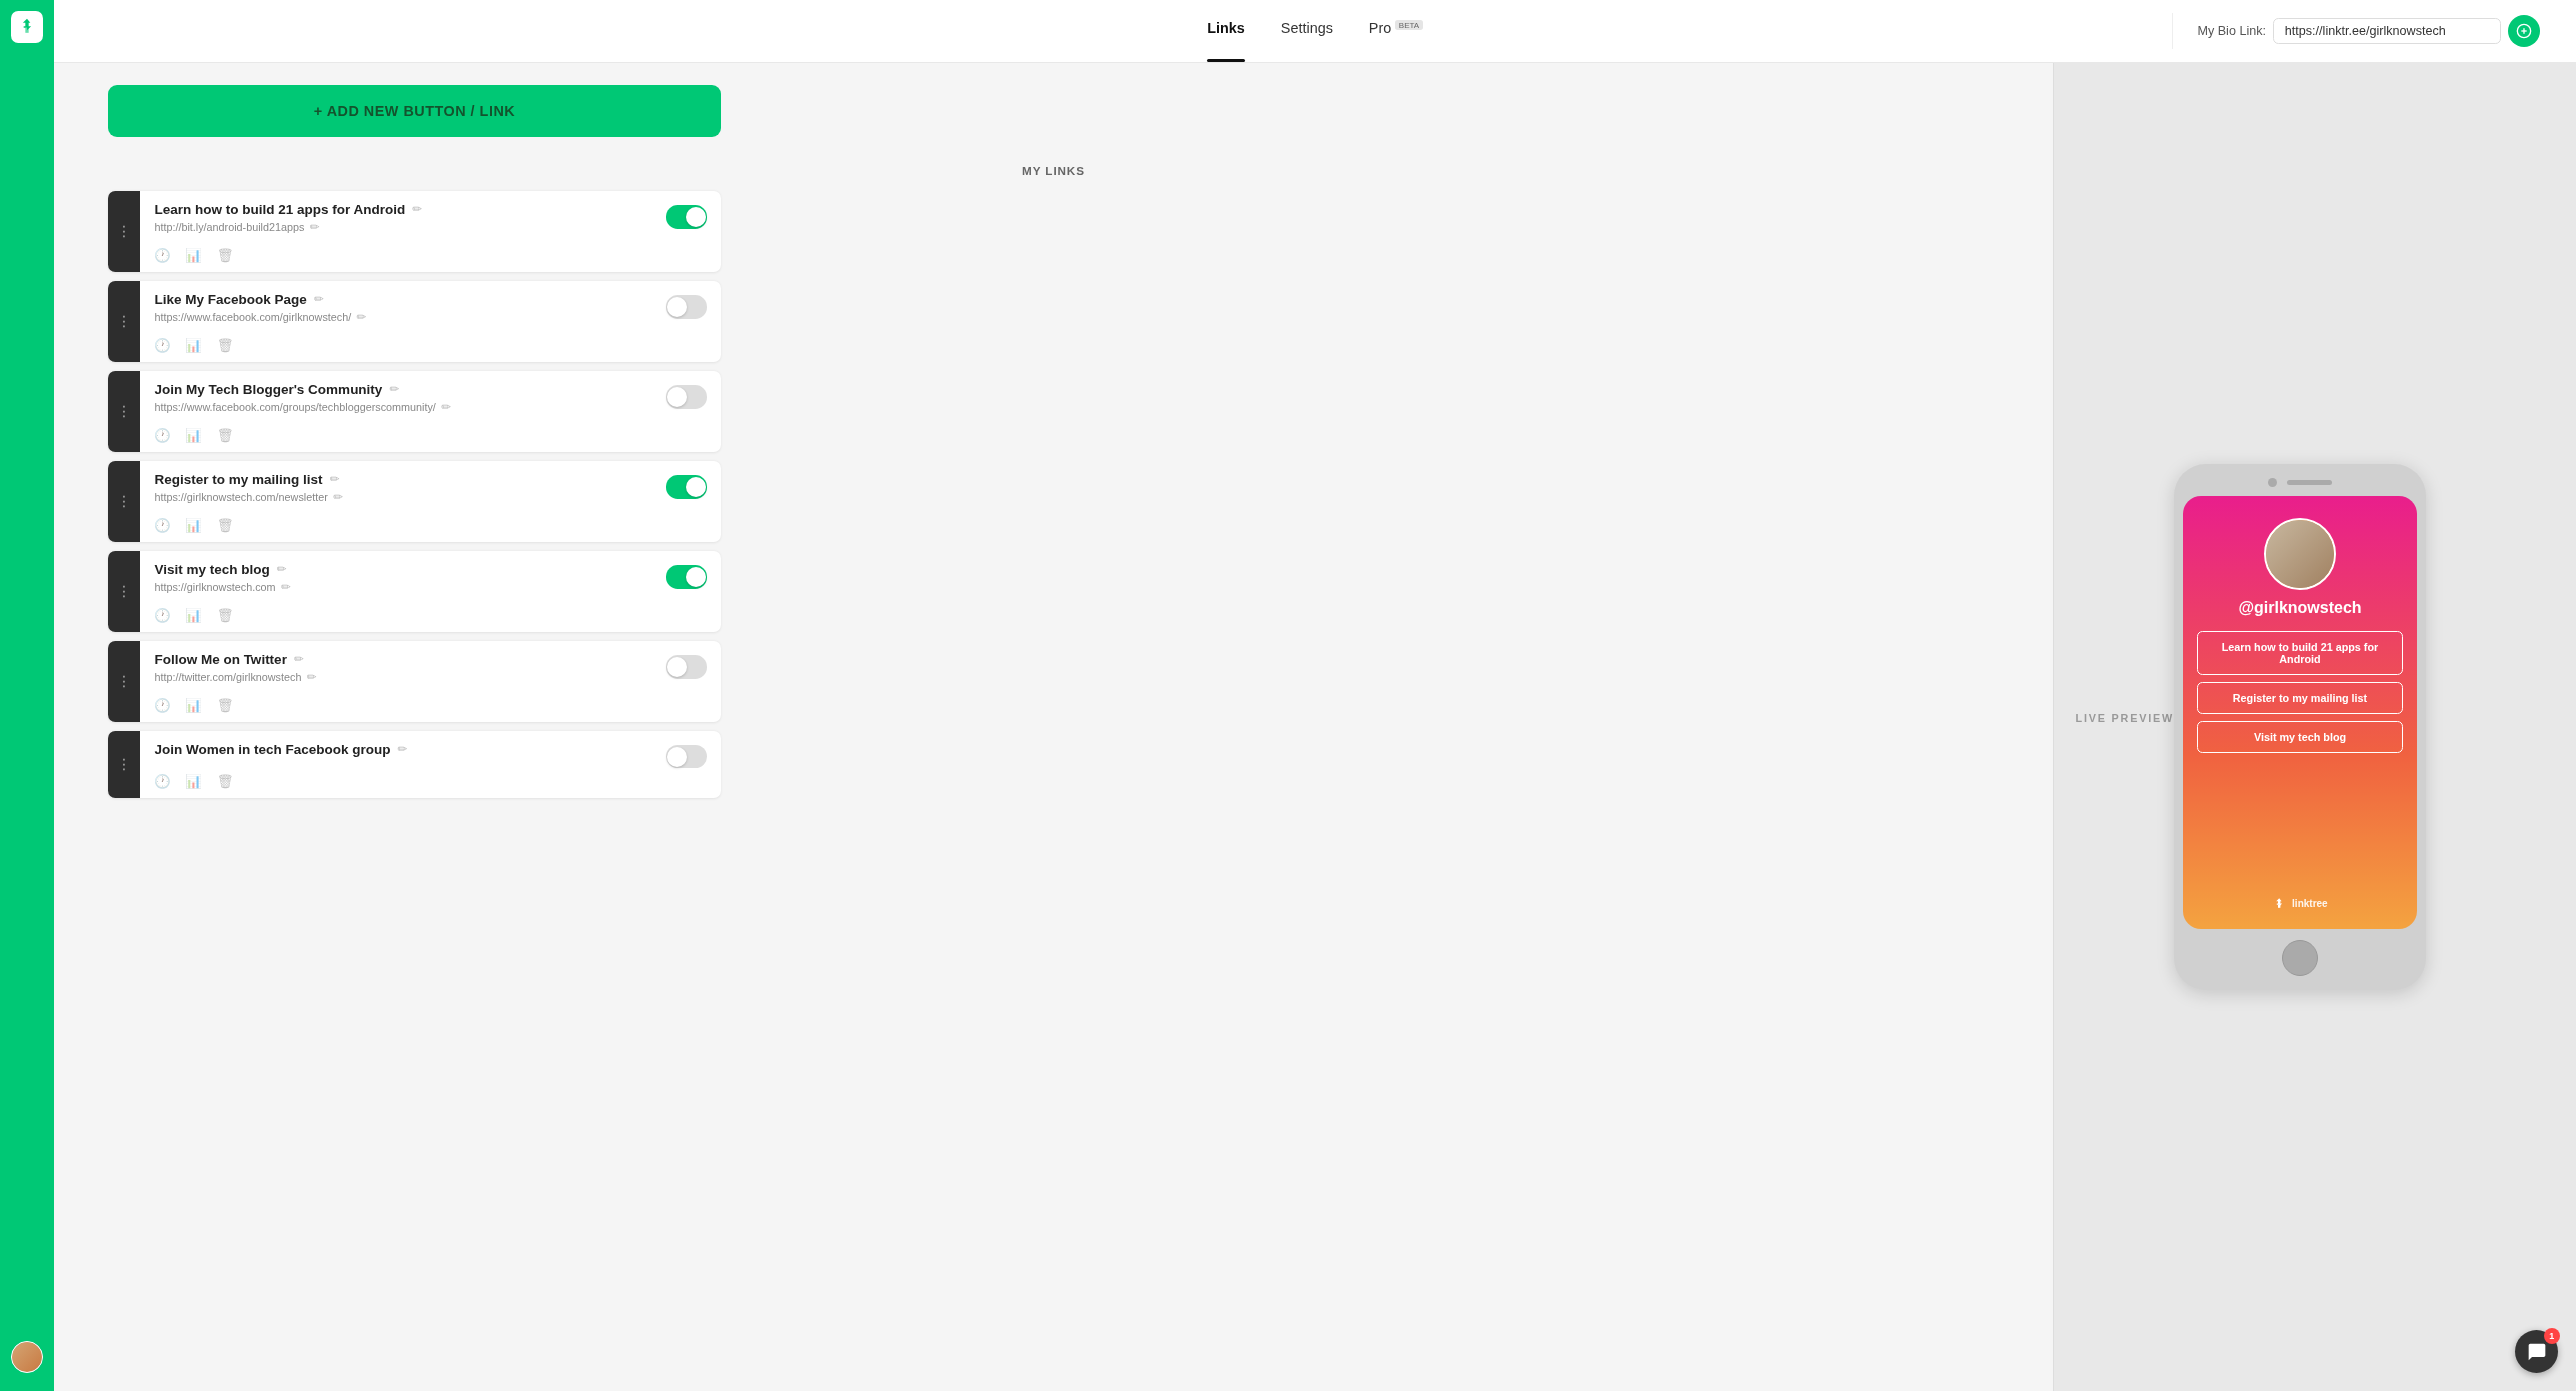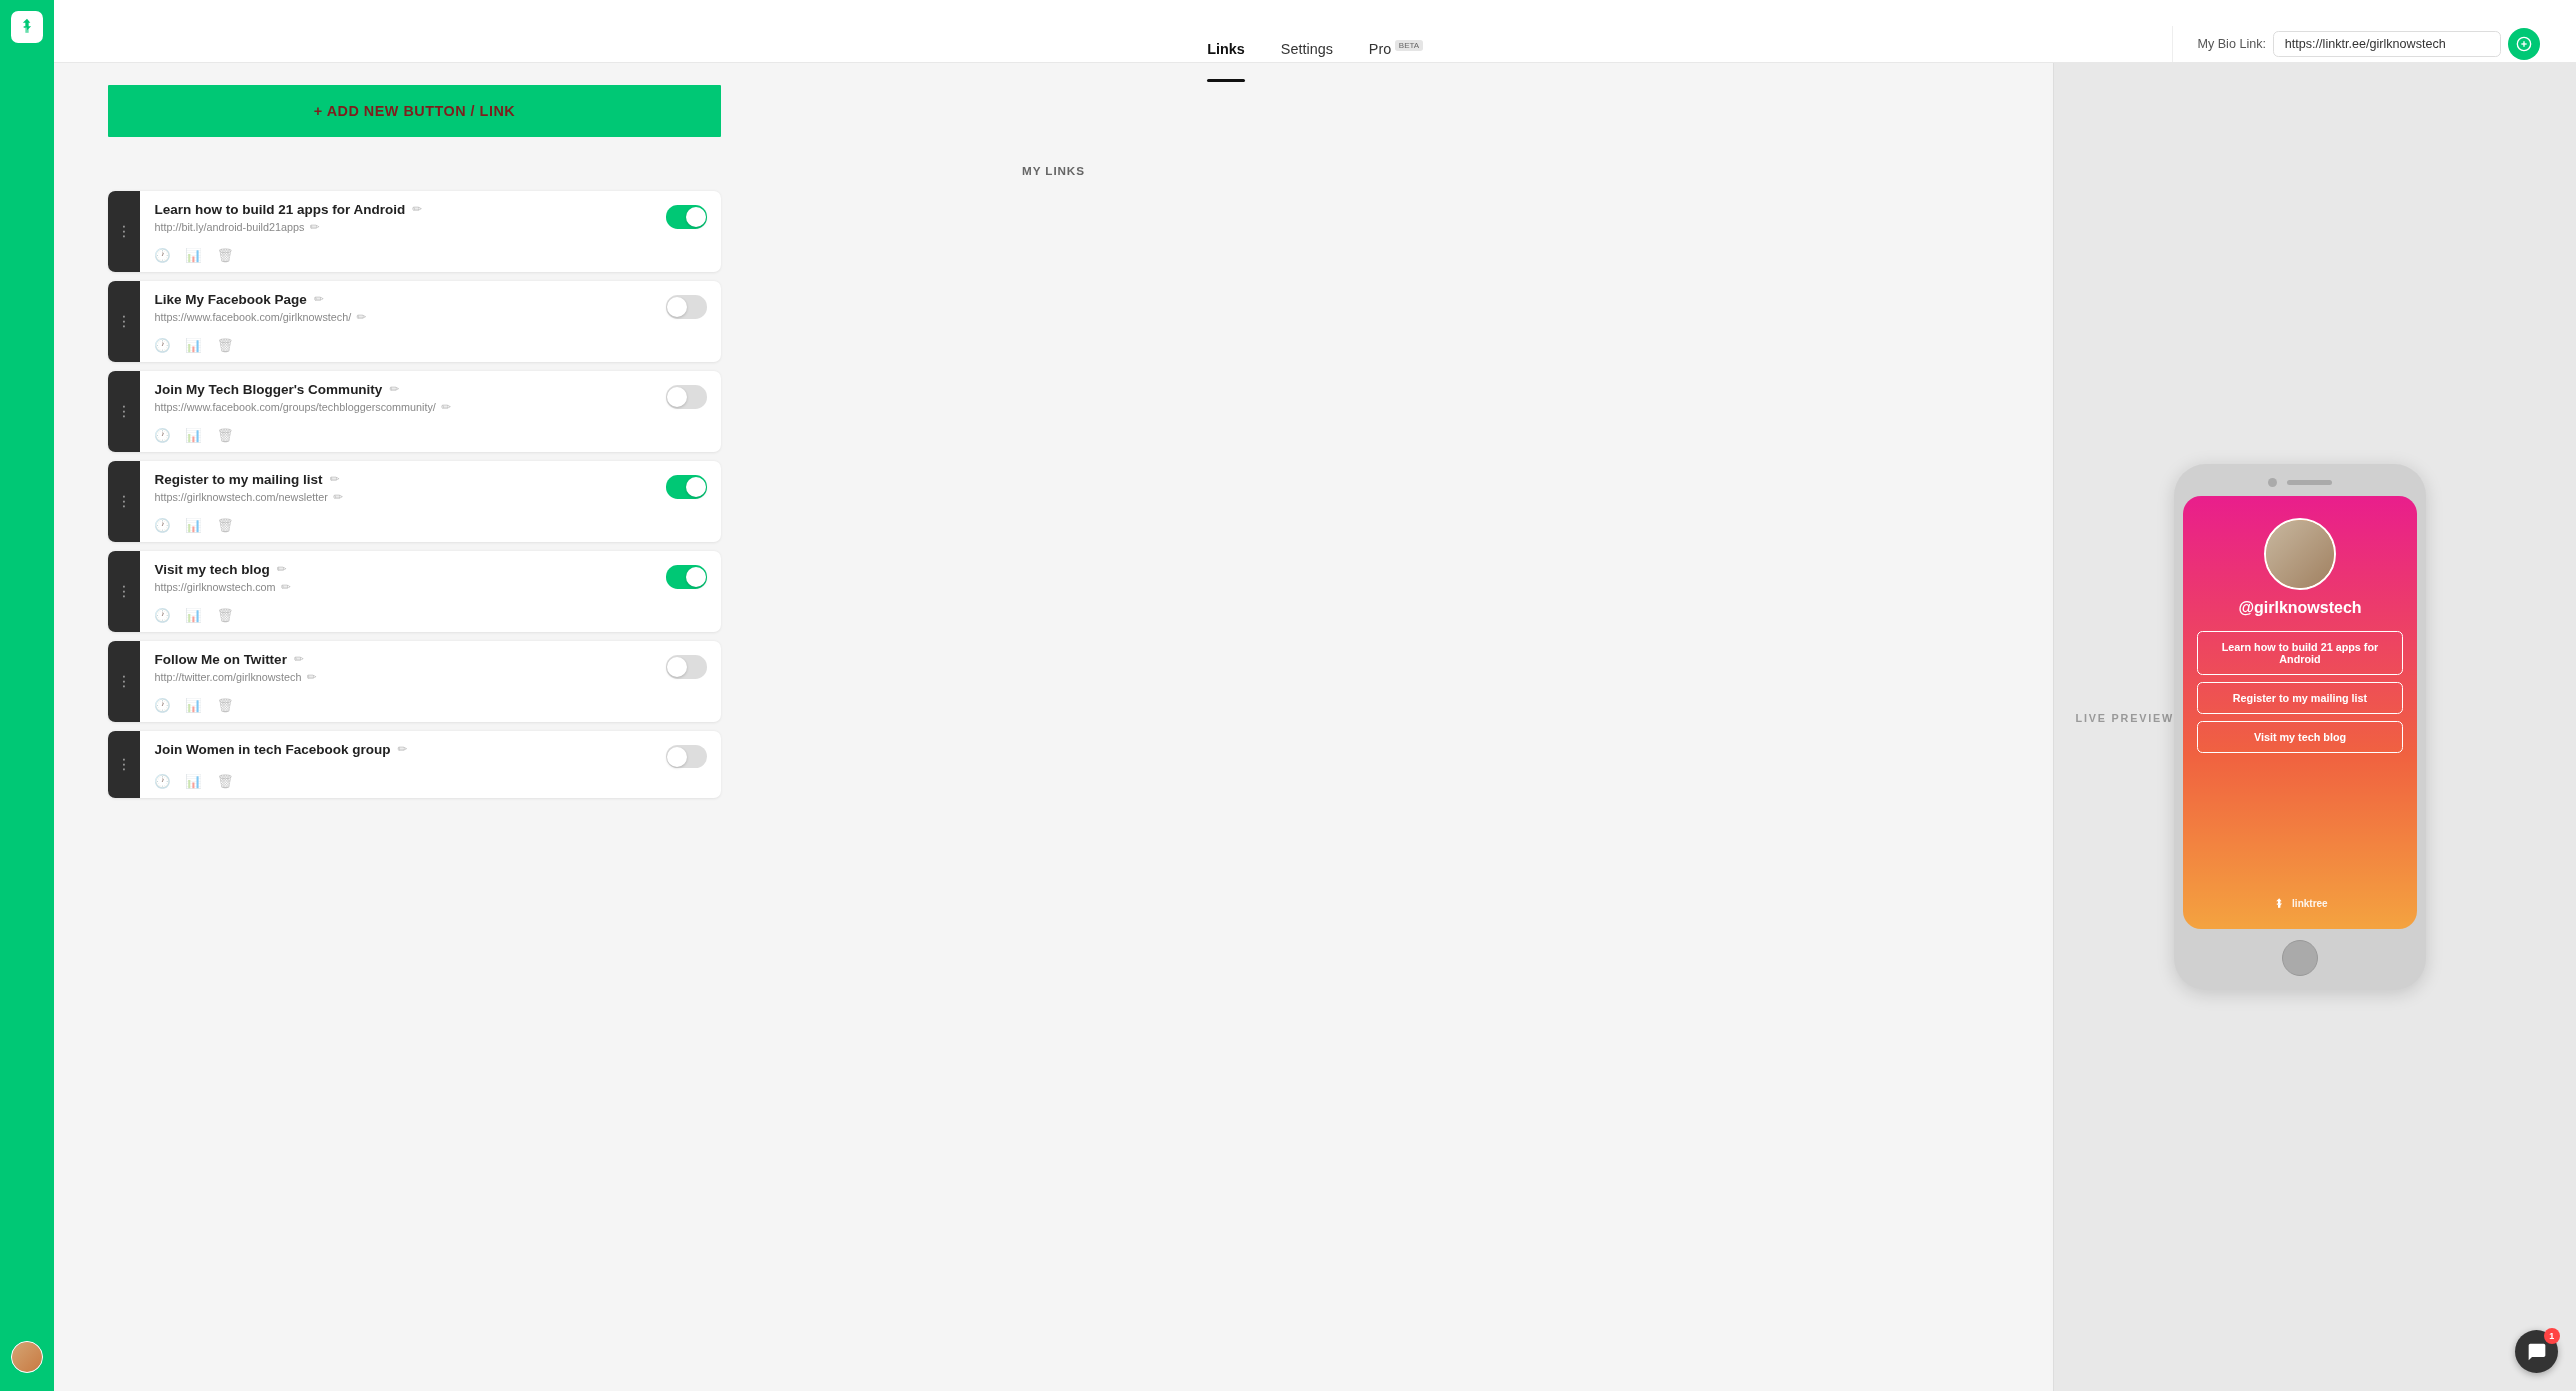--- a/index.html
+++ b/index.html
@@ -48,21 +48,21 @@
       display: flex;
       flex-direction: column;
       overflow: hidden;
     }
 
     
     .top-nav {
       background: white;
       height: 63px;
       display: flex;
-      align-items: flex-end;
+      align-items: center;
       border-bottom: 0.9px solid #e8e8e8;
       padding: 0 36px;
       position: relative;
     }
     .nav-tabs {
       display: flex;
       gap: 36px;
       align-items: center;
       flex: 1;
       justify-content: center;
@@ -141,23 +141,23 @@
       flex: 1;
       overflow-y: auto;
       padding: 21.6px 54px;
       background: #f5f5f5;
     }
 
     .add-link-btn {
       width: 100%;
       max-width: 613px;
       background: #00c875;
-      color: #7f1d1d;
+      color: #14532d;
       border: none;
-      border-radius: 1px;
+      border-radius: 9px;
       padding: 18px;
       font-size: 14.4px;
       font-weight: 600;
       cursor: pointer;
       letter-spacing: 0.5px;
       margin-bottom: 27px;
       display: block;
     }
 
     .section-title {

